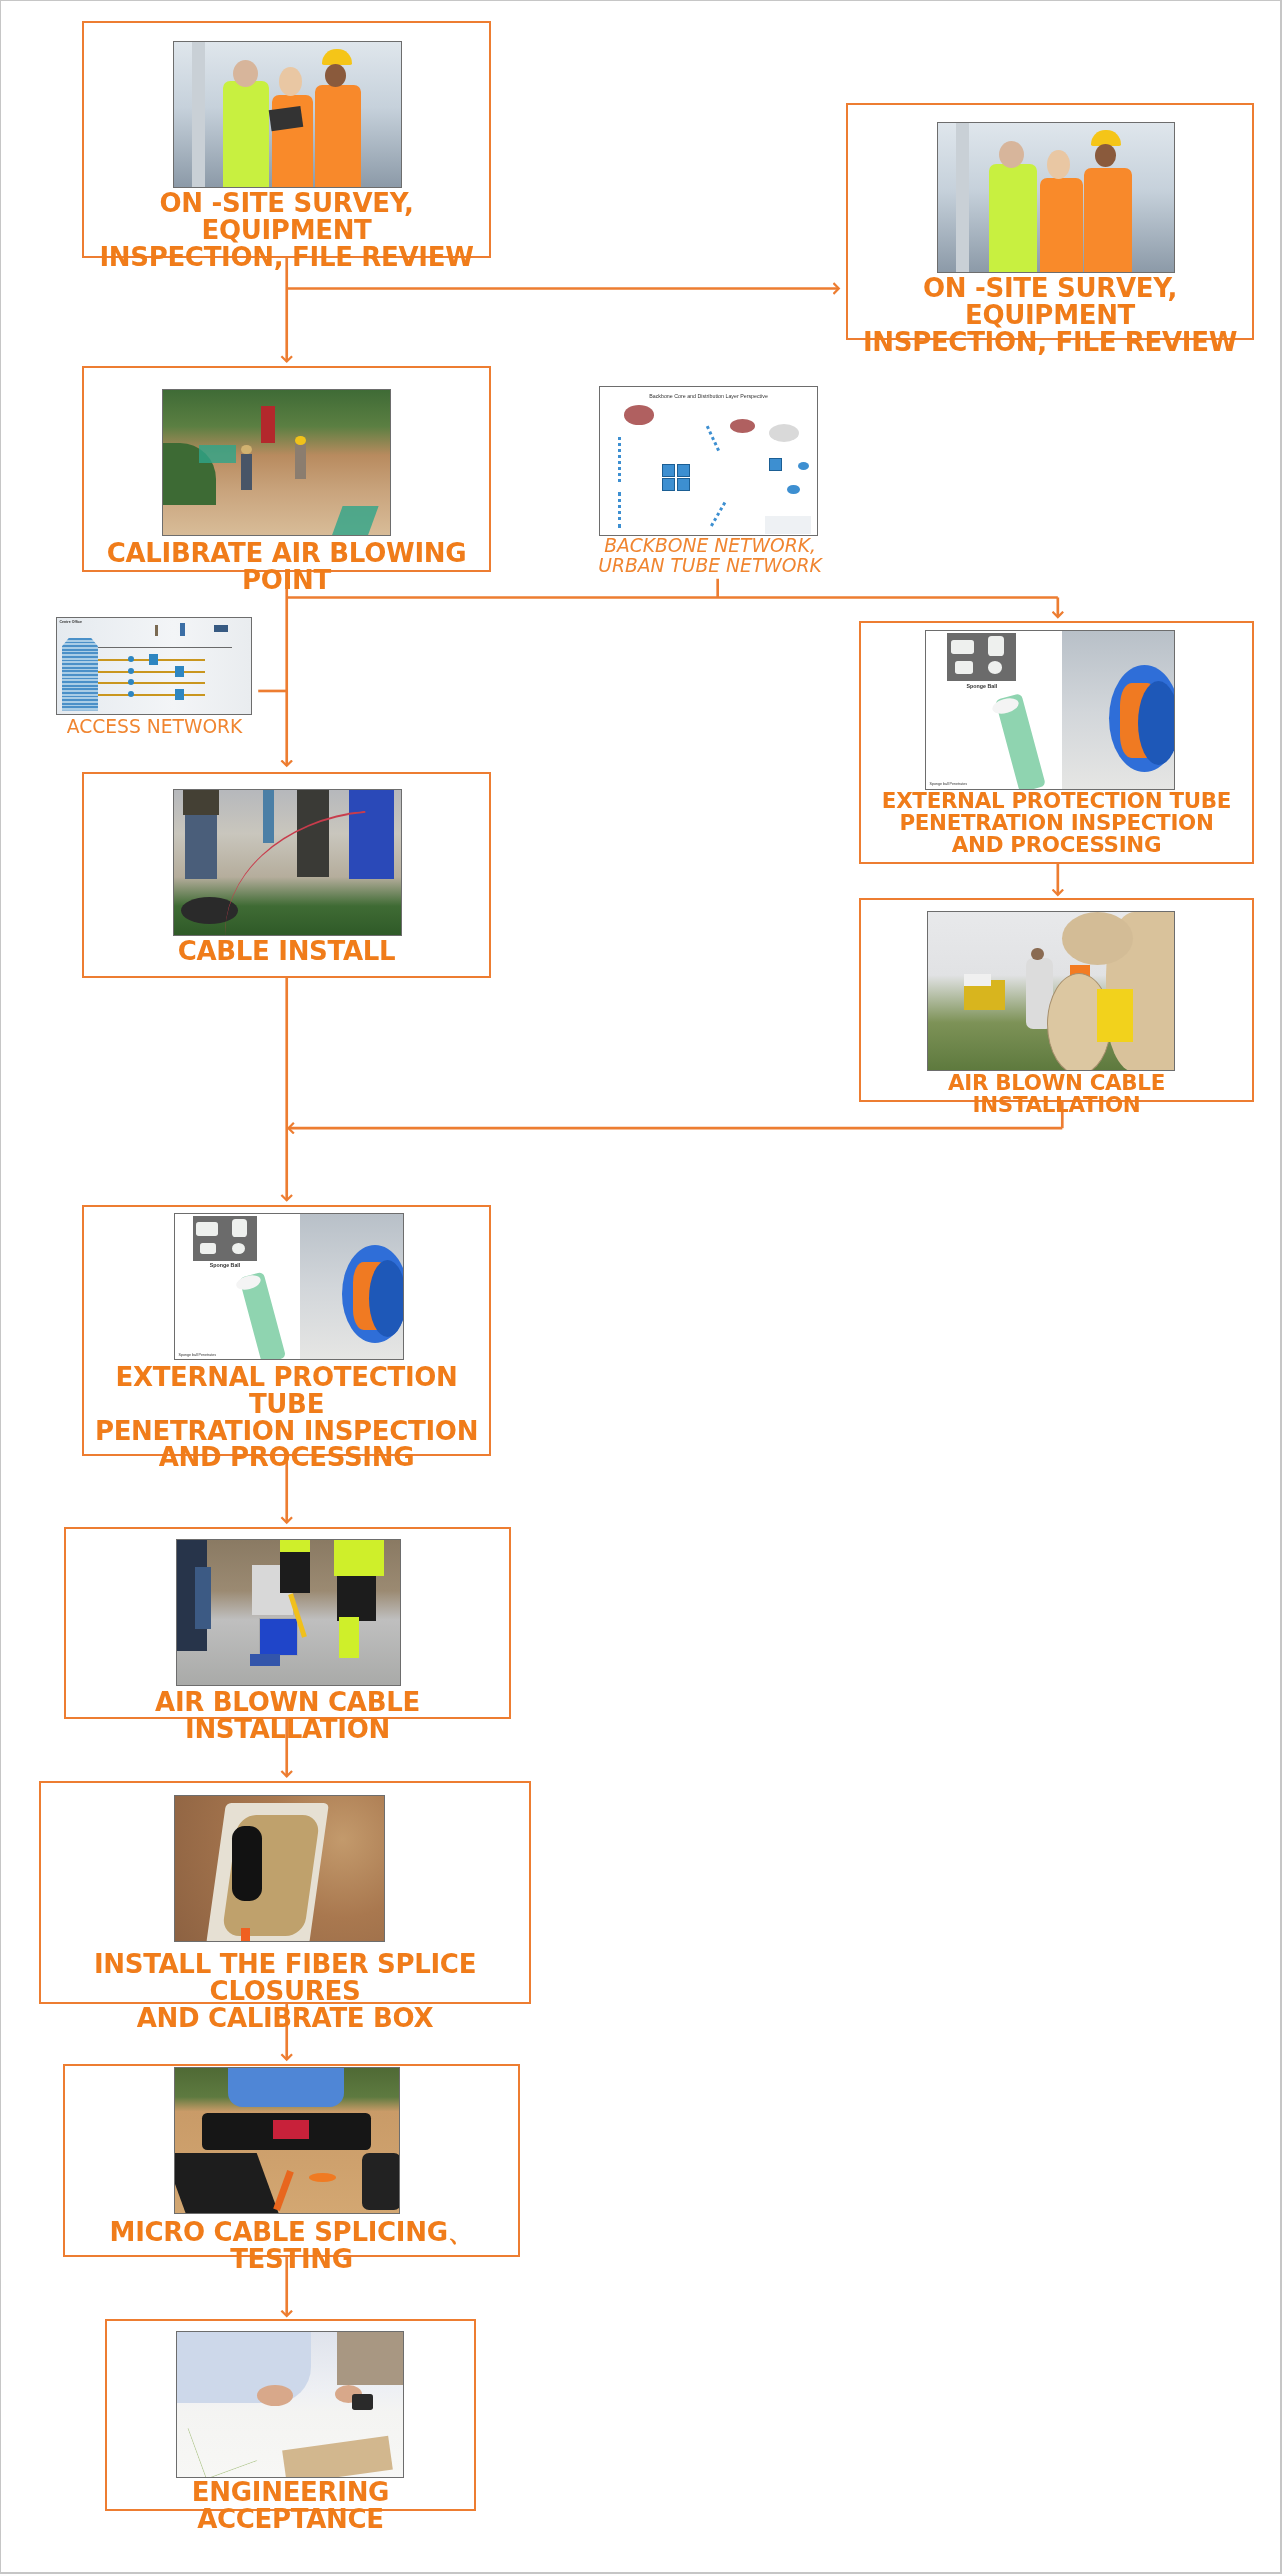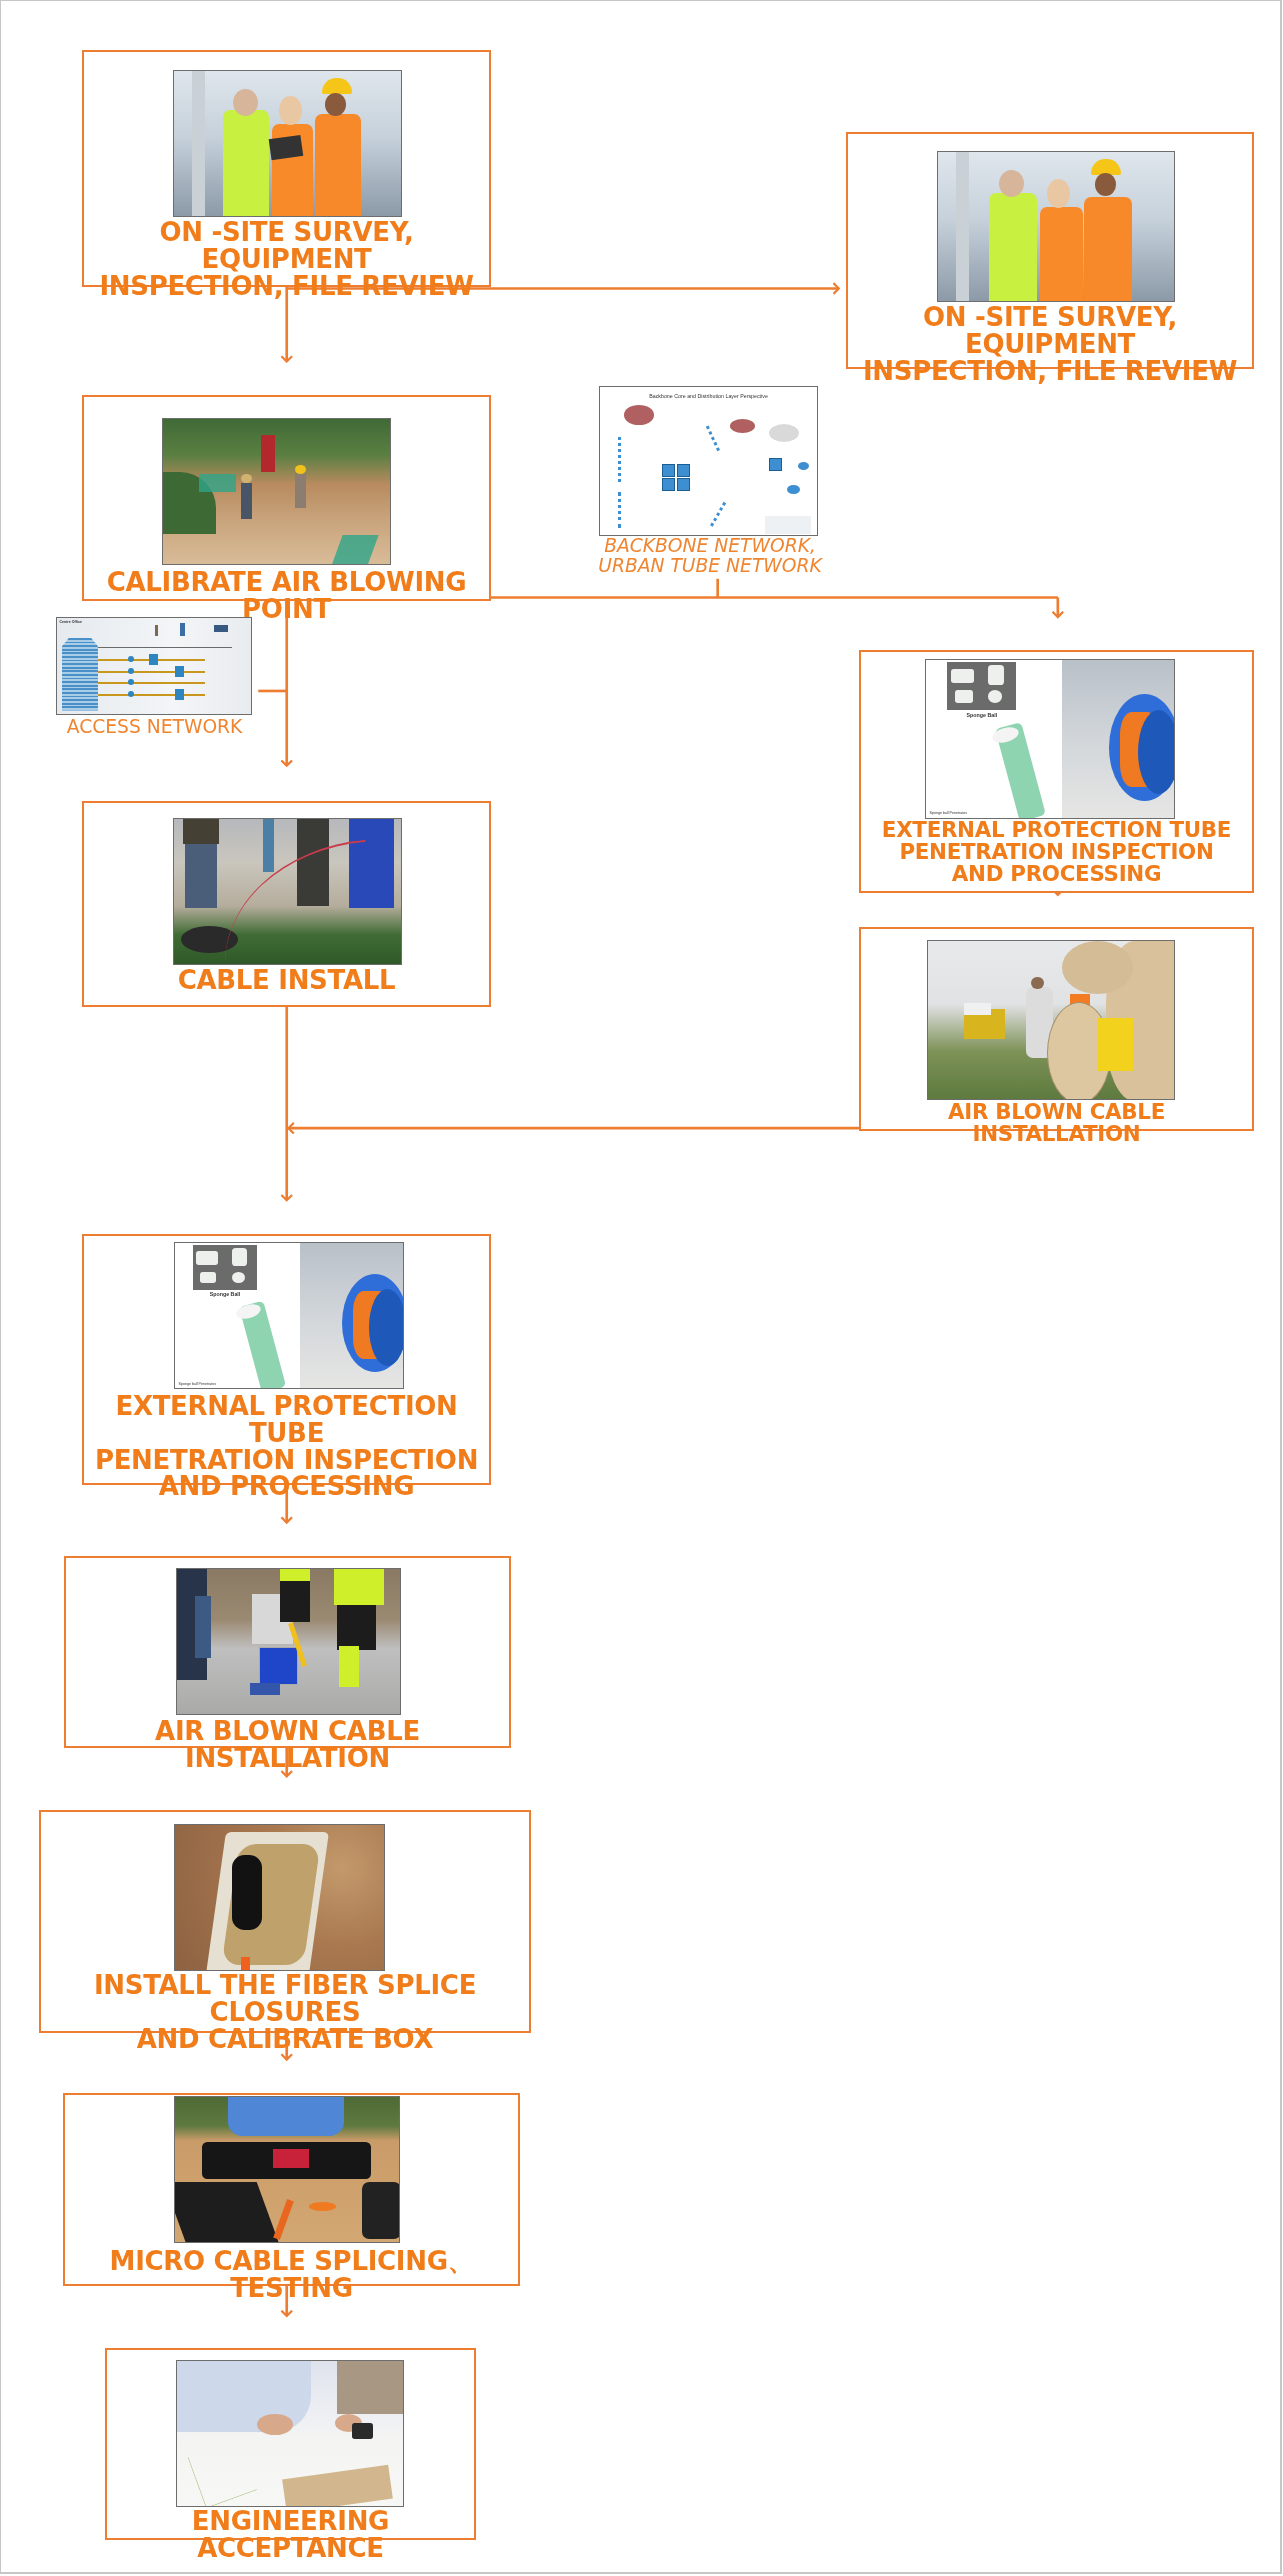--- a/index.html
+++ b/index.html
@@ -1,18 +1,18 @@
 <!DOCTYPE html>
 <html style="font-size:14.2px"><head>
 <meta charset="utf-8">
 <style>
   html,body{margin:0;padding:0;background:#fff;}
   body{width:1284px;height:2576px;position:relative;overflow:hidden;font-family:"Liberation Sans","DejaVu Sans",sans-serif;}
   .page-border{position:absolute;left:0;top:0;width:1282px;height:2574px;border:0.9px solid #c6c6c6;border-right:2.7px solid #c6c6c6;border-bottom:2.7px solid #c6c6c6;box-sizing:border-box;}
-  .box{position:absolute;border:2.7px solid #ed7d31;box-sizing:border-box;background:#fff;margin-top:29px;}
+  .box{position:absolute;border:2.7px solid #ed7d31;box-sizing:border-box;background:#fff;}
   .photo{position:absolute;border:0.9px solid #6d6d6d;box-sizing:border-box;overflow:hidden;}
   .label{position:absolute;left:0;right:0;text-align:center;color:#f07c1a;font-weight:bold;font-family:"DejaVu Sans","Liberation Sans",sans-serif;line-height:1.03;letter-spacing:-0.3px;}
   .thin-label{position:absolute;text-align:center;color:#f08530;font-family:"DejaVu Sans","Liberation Sans",sans-serif;font-size:18.7px;line-height:1.08;}
   svg.conn{position:absolute;left:0;top:0;pointer-events:none;}
 </style>
 </head>
 <body>
 
 <div class="page-border"></div>
 
@@ -242,21 +242,21 @@
   <div class="label" style="top:160px;font-size:26px;">AIR BLOWN CABLE INSTALLATION</div>
 </div>
 
 <div class="box" style="left:39px;top:1781px;width:492px;height:223px;">
   <div class="photo" style="left:133px;top:11.6px;width:211px;height:147px;background:radial-gradient(circle at 80% 30%,#c39a6c 0%,#a9784f 40%,#8d6242 100%);">
     <div style="position:absolute;left:41px;top:7.1px;width:103px;height:142px;background:#e6e0d3;transform:skewX(-8deg);border-radius:5.3px;"></div>
     <div style="position:absolute;left:55px;top:19.6px;width:82px;height:121px;background:#bfa16c;transform:skewX(-8deg);border-radius:18px;"></div>
     <div style="position:absolute;left:57px;top:30px;width:30px;height:75px;background:#121212;border-radius:12.5px;"></div>
     <div style="position:absolute;left:66px;top:132px;width:9px;height:14.2px;background:#f06020;"></div>
   </div>
-  <div class="label" style="top:160px;font-size:26px;">
+  <div class="label" style="top:168px;font-size:26px;">
     <div>INSTALL THE FIBER SPLICE CLOSURES</div>
     <div>AND CALIBRATE BOX</div>
   </div>
 </div>
 
 <div class="box" style="left:63px;top:2064px;width:457px;height:193px;">
   <div class="photo" style="left:109px;top:0.9px;width:226px;height:147px;background:linear-gradient(180deg,#4f6a35 0%,#5e7a40 20%,#c99b68 30%,#d3a772 100%);">
     <div style="position:absolute;left:53px;top:0;width:116px;height:39px;background:#4f86d6;border-radius:0 0 14.2px 14.2px;"></div>
     <div style="position:absolute;left:27px;top:45px;width:169px;height:37px;background:#161616;border-radius:5.3px;"></div>
     <div style="position:absolute;left:98px;top:52px;width:36px;height:19.6px;background:#c8213a;"></div>

